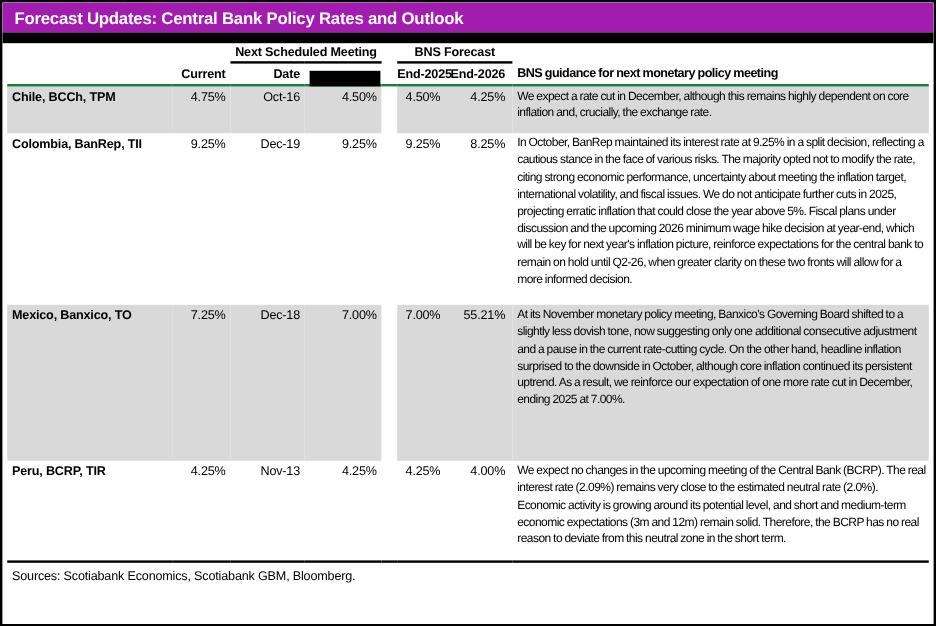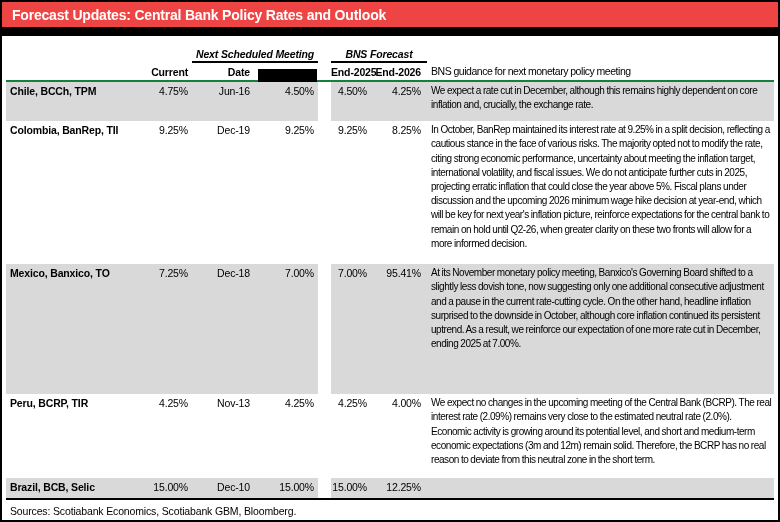--- a/index.html
+++ b/index.html
@@ -9,60 +9,60 @@
     border: 2px solid #000;
     background: #fff;
     font-family: "Liberation Sans", "DejaVu Sans", sans-serif;
     color: #000;
     letter-spacing: -0.15px;
     overflow: hidden;
     position: relative;
   }
   .banner {
     height: 25px;
-    background: #ef4444;
+    background: #a21caf;
     display: flex; align-items: center;
     padding-left: 10px;
   }
   .banner-title {
     color: #fff; font-weight: bold; font-size: 14px; letter-spacing: -0.2px;
   }
   .black-strip { height: 9px; background: #000; }
   .content { padding: 0 4px; }
   .subtitle-wrap { border-bottom: 2px solid #000; }
   .subtitle {
     font-weight: bold; font-size: 11px;
     padding: 5px 0 3px 4px;
   }
   table.rates {
     width: 100%;
     border-collapse: collapse;
     table-layout: fixed;
   }
   table.rates td { vertical-align: top; }
   
-  tr.group-row td { vertical-align: bottom; height: 26px; font-style: italic; }
+  tr.group-row td { vertical-align: bottom; height: 16px; }
   .group-label {
     font-weight: bold; font-size: 10.5px; text-align: center;
     border-bottom: 2px solid #000; padding-bottom: 1px;
   }
   
   tr.colhdr-row td {
     border-bottom: 2px solid #15803d;
     font-weight: bold; font-size: 10.5px;
     height: 15px; vertical-align: bottom;
     padding-bottom: 2px;
   }
   .redact-box {
     width: 59px; height: 13px; background: #000;
     margin: 0 1px -4px auto;
     position: relative; z-index: 2;
   }
   
-  .c-name  { font-weight: bold; font-size: 10.5px; padding: 3px 2px 5px 4px; margin-left: 48px; }
+  .c-name  { font-weight: bold; font-size: 10.5px; padding: 3px 2px 15px 4px; margin-left: 48px; }
   .c-num   { text-align: right; font-size: 10.5px; padding: 3px 4px 3px 0; white-space: nowrap; }
   .c-num.pr8 { padding-right: 8px; }
   .c-num.pr6 { padding-right: 6px; margin-top: 28px; }
   .c-gap   { background: #fff; }
   .c-guid  {
     font-size: 10px; line-height: 14.2px;
     letter-spacing: -0.45px; word-spacing: -0.3px;
     padding: 2px 2px 3px 4px;
     text-align: left;
   }
@@ -111,29 +111,29 @@
         <tr class="colhdr-row">
           <td></td>
           <td class="c-num">Current</td>
           <td class="c-num">Date</td>
           <td>
             <div class="redact-box"></div>
           </td>
           <td></td>
           <td class="c-num pr8">End-2025</td>
           <td class="c-num pr6">End-2026</td>
-          <td class="c-guid" style="font-weight:normal">BNS guidance for next monetary policy meeting</td>
+          <td class="c-guid" style="font-weight:bold">BNS guidance for next monetary policy meeting</td>
         </tr>
       </thead>
 
       <tbody>
         <tr class="gray" style="height:40px">
           <td class="c-name">Chile, BCCh, TPM</td>
           <td class="c-num">4.75%</td>
-          <td class="c-num">Jun-16</td>
+          <td class="c-num">Oct-16</td>
           <td class="c-num">4.50%</td>
           <td class="c-gap"></td>
           <td class="c-num pr8">4.50%</td>
           <td class="c-num pr6">4.25%</td>
           <td class="c-guid">We expect a rate cut in December, although this remains highly dependent on core inflation and, crucially, the exchange rate.</td>
         </tr>
         <tr style="height:143px">
           <td class="c-name">Colombia, BanRep, TII</td>
           <td class="c-num">9.25%</td>
           <td class="c-num">Dec-19</td>
@@ -143,42 +143,32 @@
           <td class="c-num pr6">8.25%</td>
           <td class="c-guid">In October, BanRep maintained its interest rate at 9.25% in a split decision, reflecting a cautious stance in the face of various risks. The majority opted not to modify the rate, citing strong economic performance, uncertainty about meeting the inflation target, international volatility, and fiscal issues. We do not anticipate further cuts in 2025, projecting erratic inflation that could close the year above 5%. Fiscal plans under discussion and the upcoming 2026 minimum wage hike decision at year-end, which will be key for next year's inflation picture, reinforce expectations for the central bank to remain on hold until Q2-26, when greater clarity on these two fronts will allow for a more informed decision.</td>
         </tr>
         <tr class="gray" style="height:130px">
           <td class="c-name">Mexico, Banxico, TO</td>
           <td class="c-num">7.25%</td>
           <td class="c-num">Dec-18</td>
           <td class="c-num">7.00%</td>
           <td class="c-gap"></td>
           <td class="c-num pr8">7.00%</td>
-          <td class="c-num pr6">95.41%</td>
+          <td class="c-num pr6">55.21%</td>
           <td class="c-guid">At its November monetary policy meeting, Banxico's Governing Board shifted to a slightly less dovish tone, now suggesting only one additional consecutive adjustment and a pause in the current rate-cutting cycle. On the other hand, headline inflation surprised to the downside in October, although core inflation continued its persistent uptrend. As a result, we reinforce our expectation of one more rate cut in December, ending 2025 at 7.00%.</td>
         </tr>
         <tr style="height:84px">
           <td class="c-name">Peru, BCRP, TIR</td>
           <td class="c-num">4.25%</td>
           <td class="c-num">Nov-13</td>
           <td class="c-num">4.25%</td>
           <td class="c-gap"></td>
           <td class="c-num pr8">4.25%</td>
           <td class="c-num pr6">4.00%</td>
           <td class="c-guid">We expect no changes in the upcoming meeting of the Central Bank (BCRP). The real interest rate (2.09%) remains very close to the estimated neutral rate (2.0%). Economic activity is growing around its potential level, and short and medium-term economic expectations (3m and 12m) remain solid. Therefore, the BCRP has no real reason to deviate from this neutral zone in the short term.</td>
         </tr>
-        <tr class="gray" style="height:18px">
-          <td class="c-name">Brazil, BCB, Selic</td>
-          <td class="c-num">15.00%</td>
-          <td class="c-num">Dec-10</td>
-          <td class="c-num">15.00%</td>
-          <td class="c-gap"></td>
-          <td class="c-num pr8">15.00%</td>
-          <td class="c-num pr6">12.25%</td>
-          <td class="c-guid"></td>
-        </tr>
       </tbody>
     </table>
 
     <div class="sources">Sources: Scotiabank Economics, Scotiabank GBM, Bloomberg.</div>
 
   </div>
 </div>
 
 </body></html>

